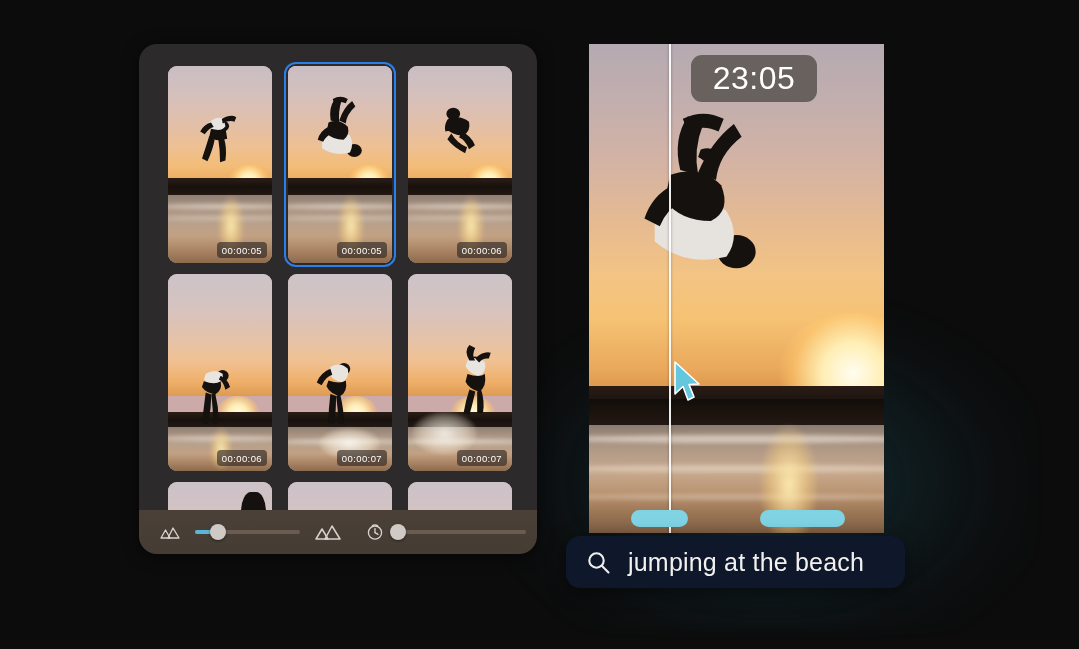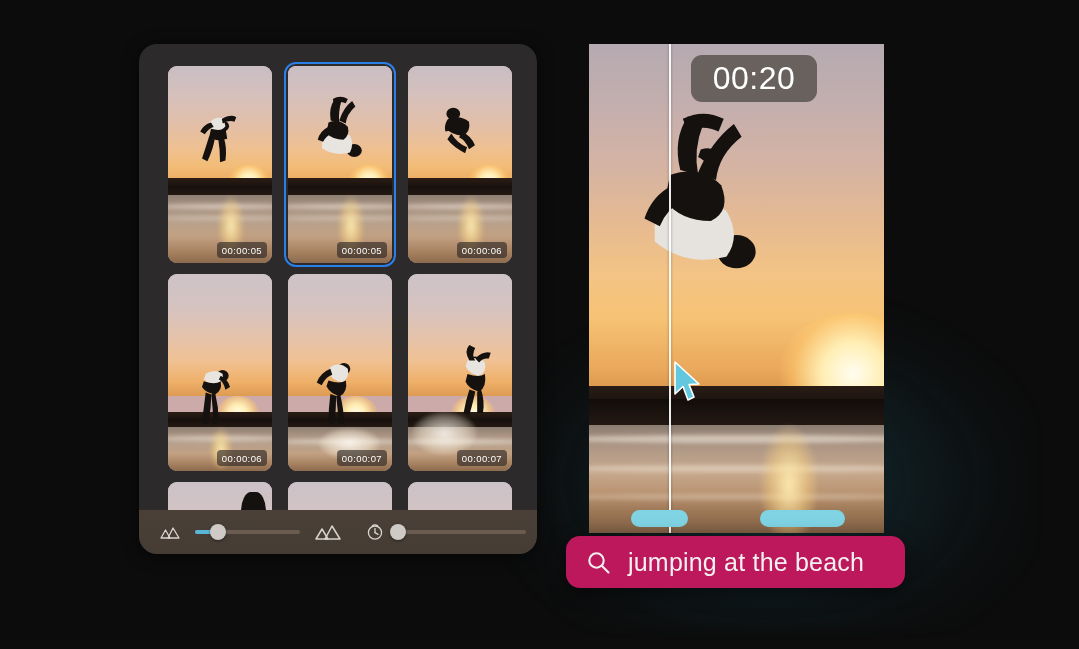--- a/index.html
+++ b/index.html
@@ -112,21 +112,21 @@
 
   .trim-bar{position:absolute;height:17px;border-radius:9px;background:#7fd3e3;}
   #trim-left{left:631px;top:510px;width:57px;}
   #trim-right{left:760px;top:510px;width:85px;}
 
   #cursor{position:absolute;left:672px;top:360px;width:30px;height:44px;}
 
   
   #search-bar{
     position:absolute;left:566px;top:536px;width:339px;height:52px;
-    background:#be185d;border-radius:14px;
+    background:#0f172a;border-radius:14px;
     display:flex;align-items:center;padding:0 20px;box-sizing:border-box;
     box-shadow:0 4px 18px rgba(0,0,0,.5);
   }
   #search-icon{flex:0 0 auto;margin-right:17px;display:flex;align-items:center;}
   #search-text{color:#f2f1f0;font-size:25px;letter-spacing:.2px;white-space:nowrap;}
 </style>
 </head>
 <body>
 
 <div id="glow"></div>
@@ -362,21 +362,21 @@
       <path d="M29 27 Q34 15 43 8 L46 13 Q37 20 36 30 Z" fill="#15110f"></path>
       <path d="M23 6 Q31 2 39 6 L37 11 Q31 8 25 11 Z" fill="#15110f"></path>
       <path d="M19 32 Q11 36 8 45 L14 48 Q17 41 23 38 Z" fill="#15110f"></path>
       <path d="M30 18 Q36 16 38 22 L34 25 Q31 22 29 21 Z" fill="#15110f"></path>
     </svg>
   </div>
 </div>
 
 <div id="playhead"></div>
 
-<div id="time-badge">00:20</div>
+<div id="time-badge">23:05</div>
 
 <div class="trim-bar" id="trim-left"></div>
 <div class="trim-bar" id="trim-right"></div>
 
 <svg id="cursor" viewBox="0 0 30 44">
   <path d="M3 2 L3 34 L11 26.5 L16 40 L22 37 L17 24.5 L27 24 Z" fill="#63c8de" stroke="#ffffff" stroke-width="1.6" stroke-linejoin="round"></path>
 </svg>
 
 <div id="search-bar">
   <span id="search-icon">

